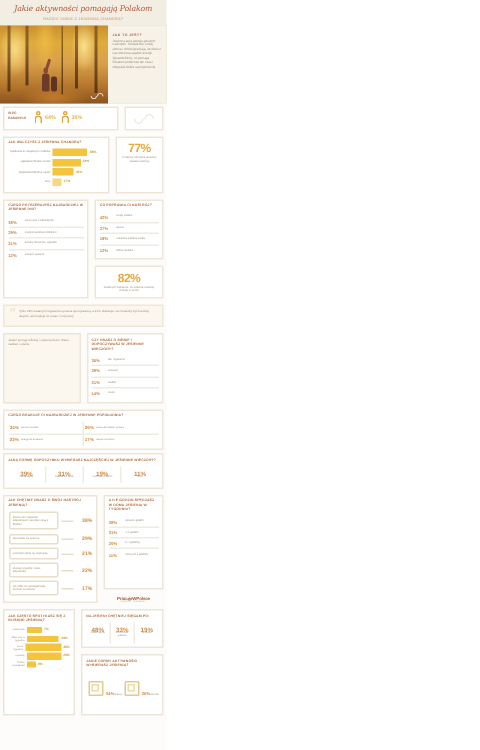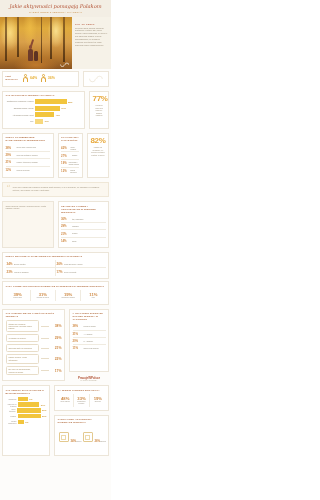--- a/index.html
+++ b/index.html
@@ -197,21 +197,21 @@
         </div>
         <div class="bar-row">
           <div class="bar-lab">Inne</div>
           <div class="bar-track">
               <div class="bar-fill pale" style="width:17%"></div>
           <span class="bar-pct">17%</span>
             </div>
         </div>
       </div>
     </div>
-    <div class="card bigstat" style="width:20px">
+    <div class="card bigstat" style="width:32px">
       <div class="bs-num">77%</div>
       <div class="bs-cap">Polaków odczuwa jesienny spadek nastroju</div>
     </div>
   </div>
 
   <div class="row">
     <div class="card plist" style="flex:1">
       <div class="card-q">CZEGO POTRZEBUJESZ NAJBARDZIEJ W JESIENNE DNI?</div>
       <div class="pl-row">
           <span class="pl-num">38%</span>
@@ -223,21 +223,21 @@
         </div>
       <div class="pl-row">
           <span class="pl-num">21%</span>
           <span class="pl-txt">zmiany otoczenia, wyjazdu</span>
         </div>
       <div class="pl-row">
           <span class="pl-num">12%</span>
           <span class="pl-txt">nowych wyzwań</span>
         </div>
     </div>
-    <div style="flex:1;display:flex;">
+    <div style="flex:1;display:flex;flex-direction:column">
       <div class="card plist">
         <div class="card-q">CO POPRAWIA CI NASTRÓJ?</div>
         <div class="pl-row">
             <span class="pl-num">42%</span>
             <span class="pl-txt">ciepły posiłek</span>
           </div>
         <div class="pl-row">
             <span class="pl-num">27%</span>
             <span class="pl-txt">spacer</span>
           </div>

